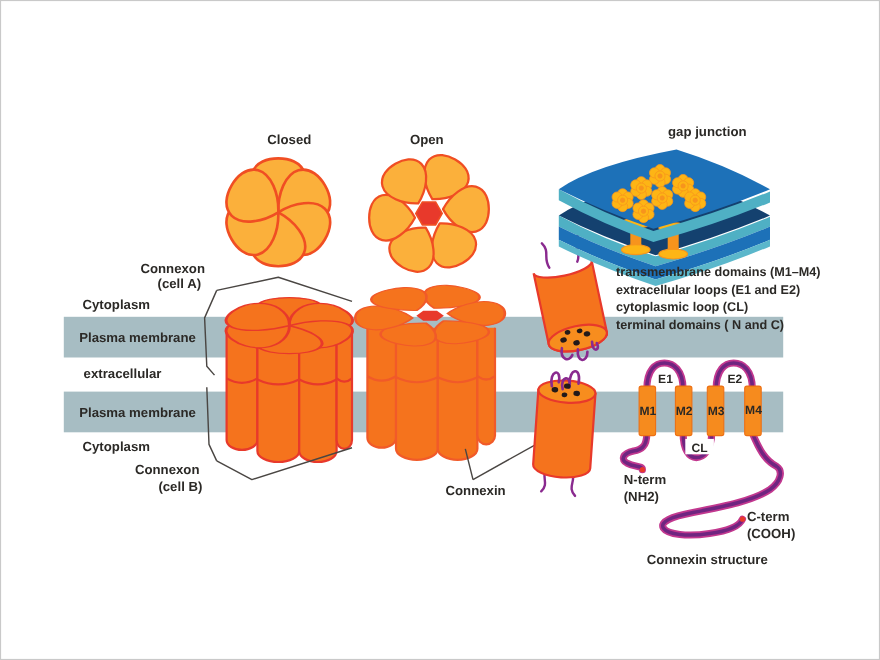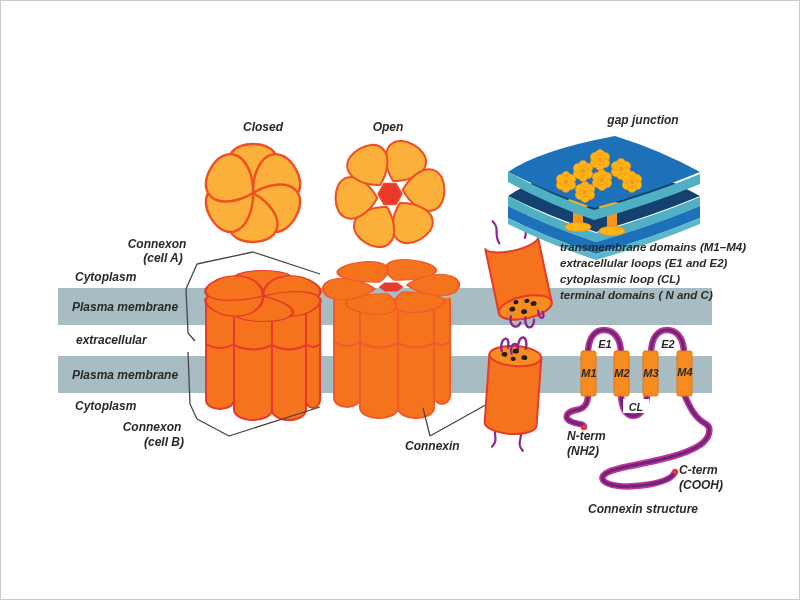--- a/index.html
+++ b/index.html
@@ -1,16 +1,16 @@
 <!DOCTYPE html>
 <html><head>
 <meta charset="utf-8">
 <style>
   html,body{margin:0;padding:0;background:#ffffff;}
-  .stage{width:800px;height:600px;position:relative;background:#ffffff;font-style:italic;}
+  .stage{width:800px;height:600px;position:relative;background:#ffffff;}
   text{font-family:"Liberation Sans",sans-serif;fill:#2B2926;}
   .lbl{font-size:12px;font-weight:600;}
   .lbl-s{font-size:11px;font-weight:600;}
   .legend-t{font-size:11.5px;font-weight:600;}
   .cap{font-size:12px;font-weight:600;}
   .petal-u{vector-effect:non-scaling-stroke;}
 </style>
 </head>
 <body>
 

